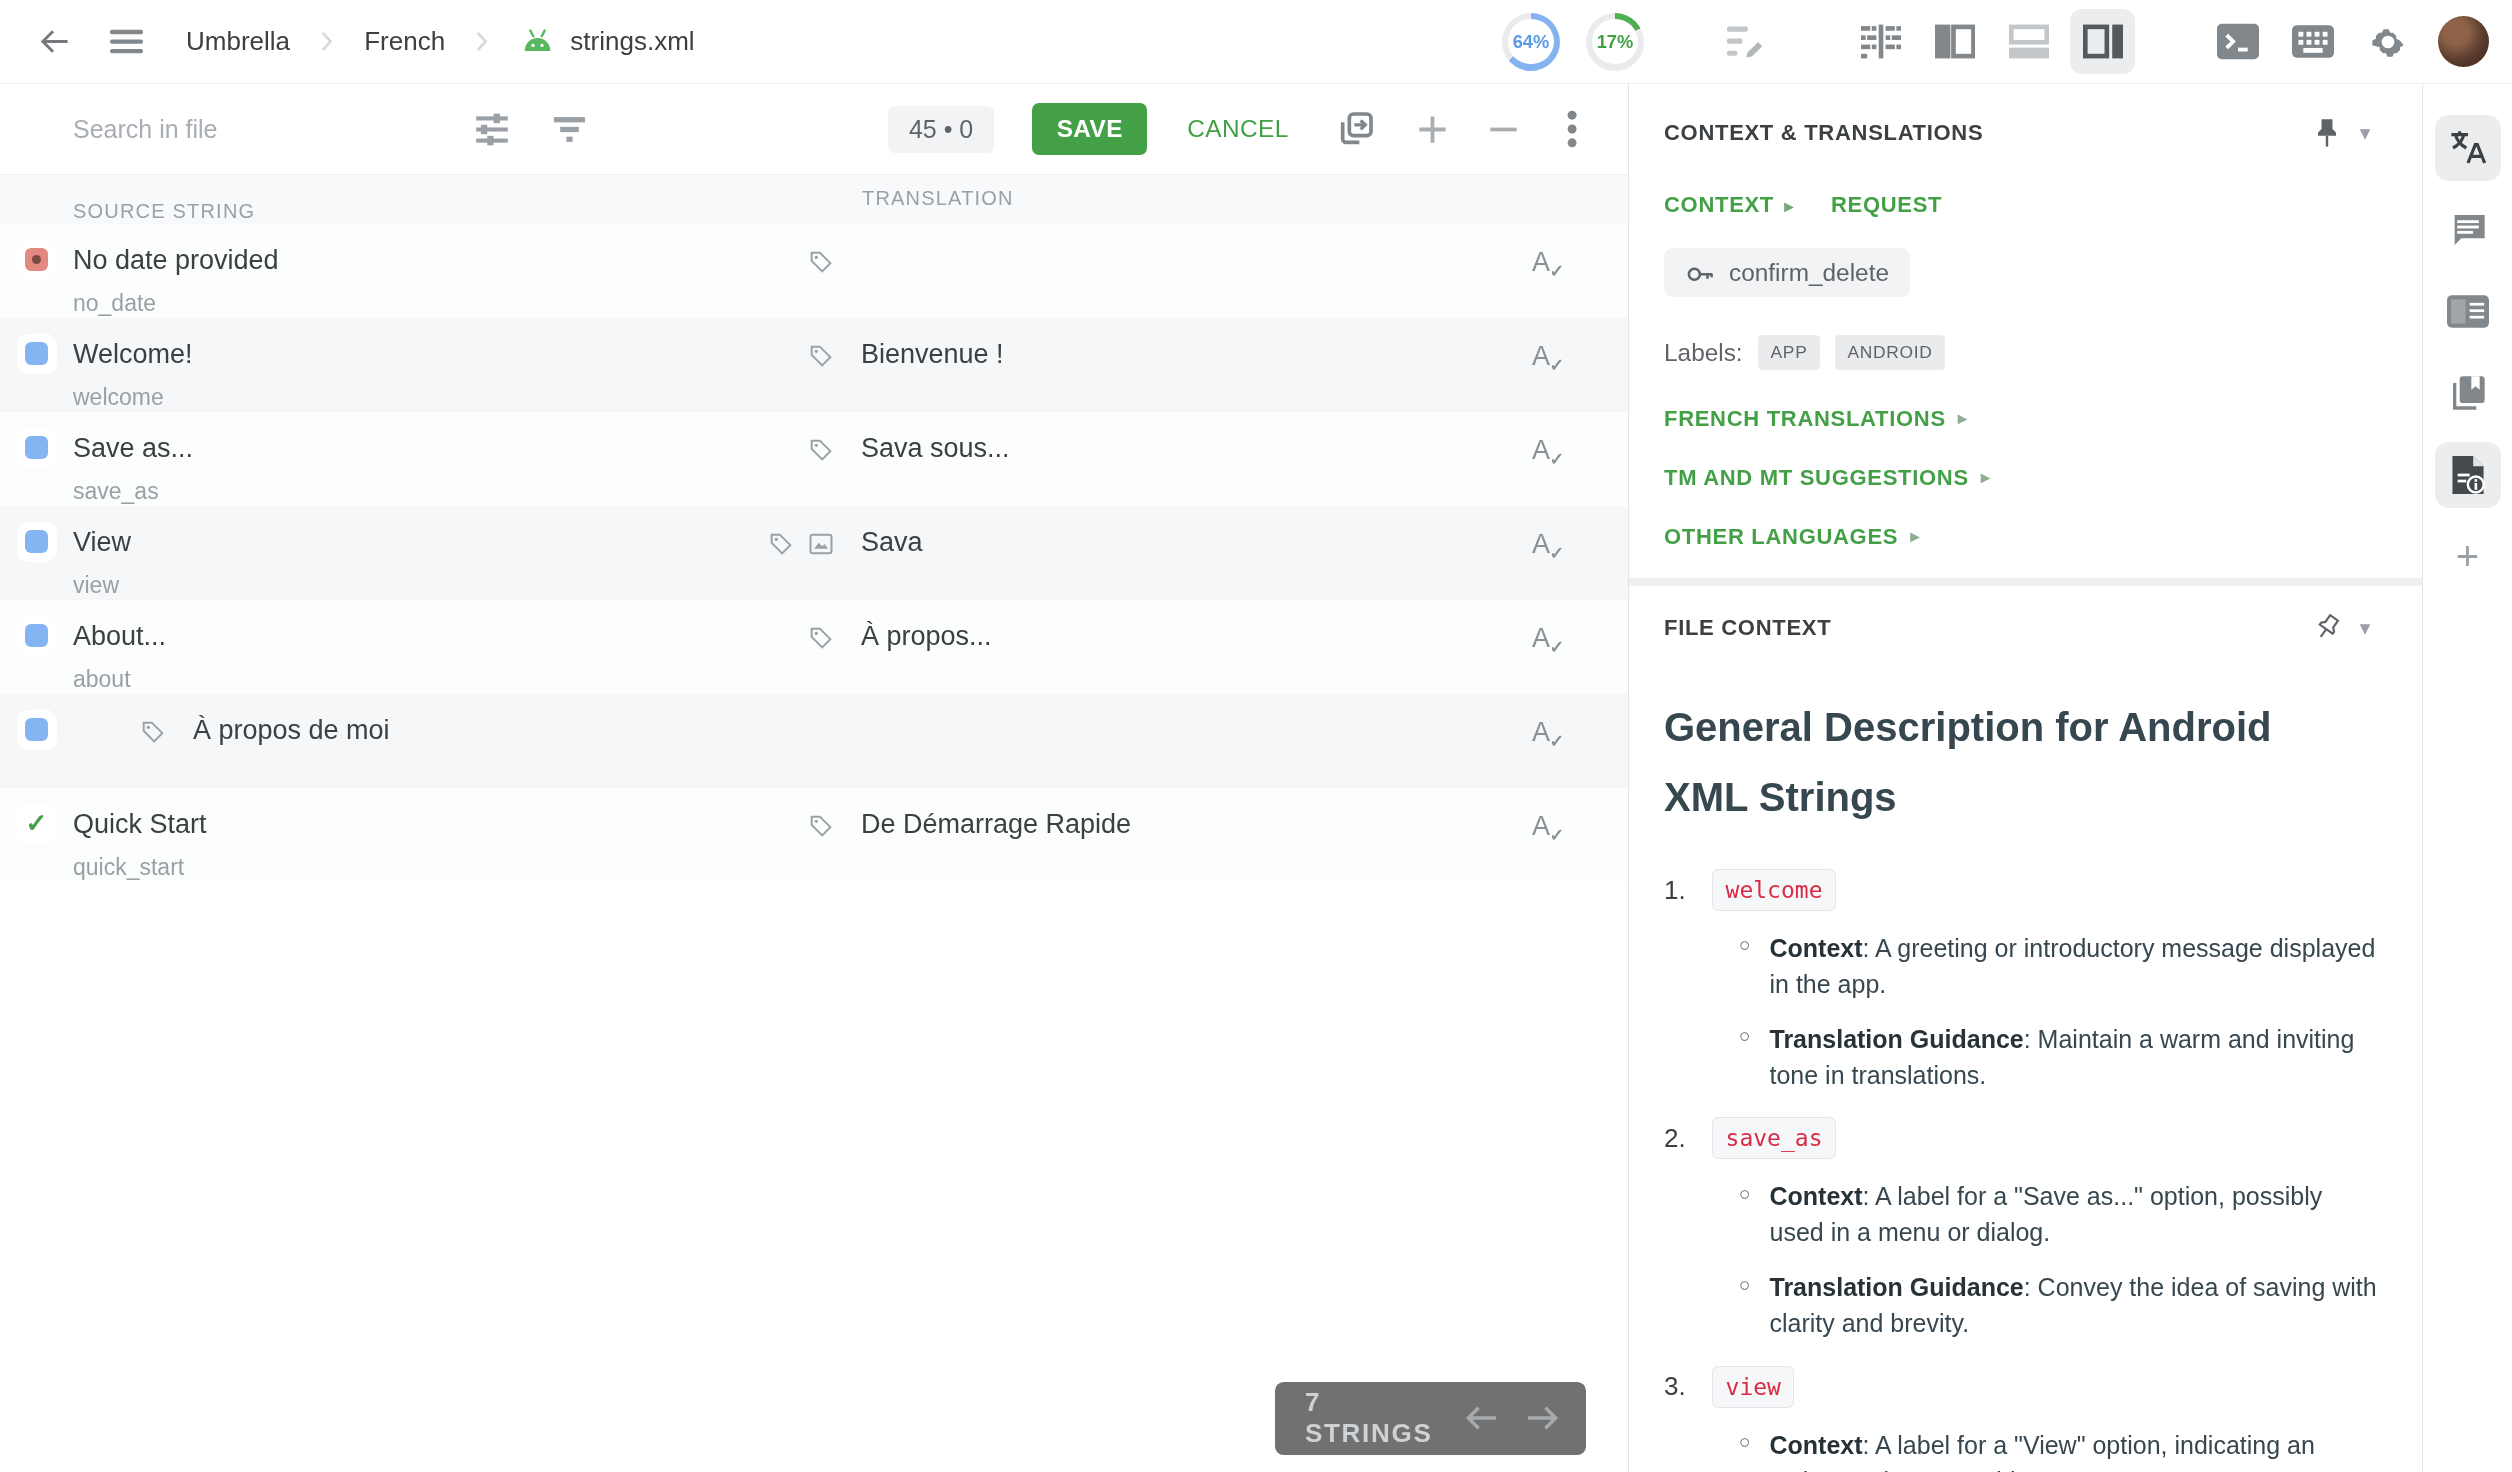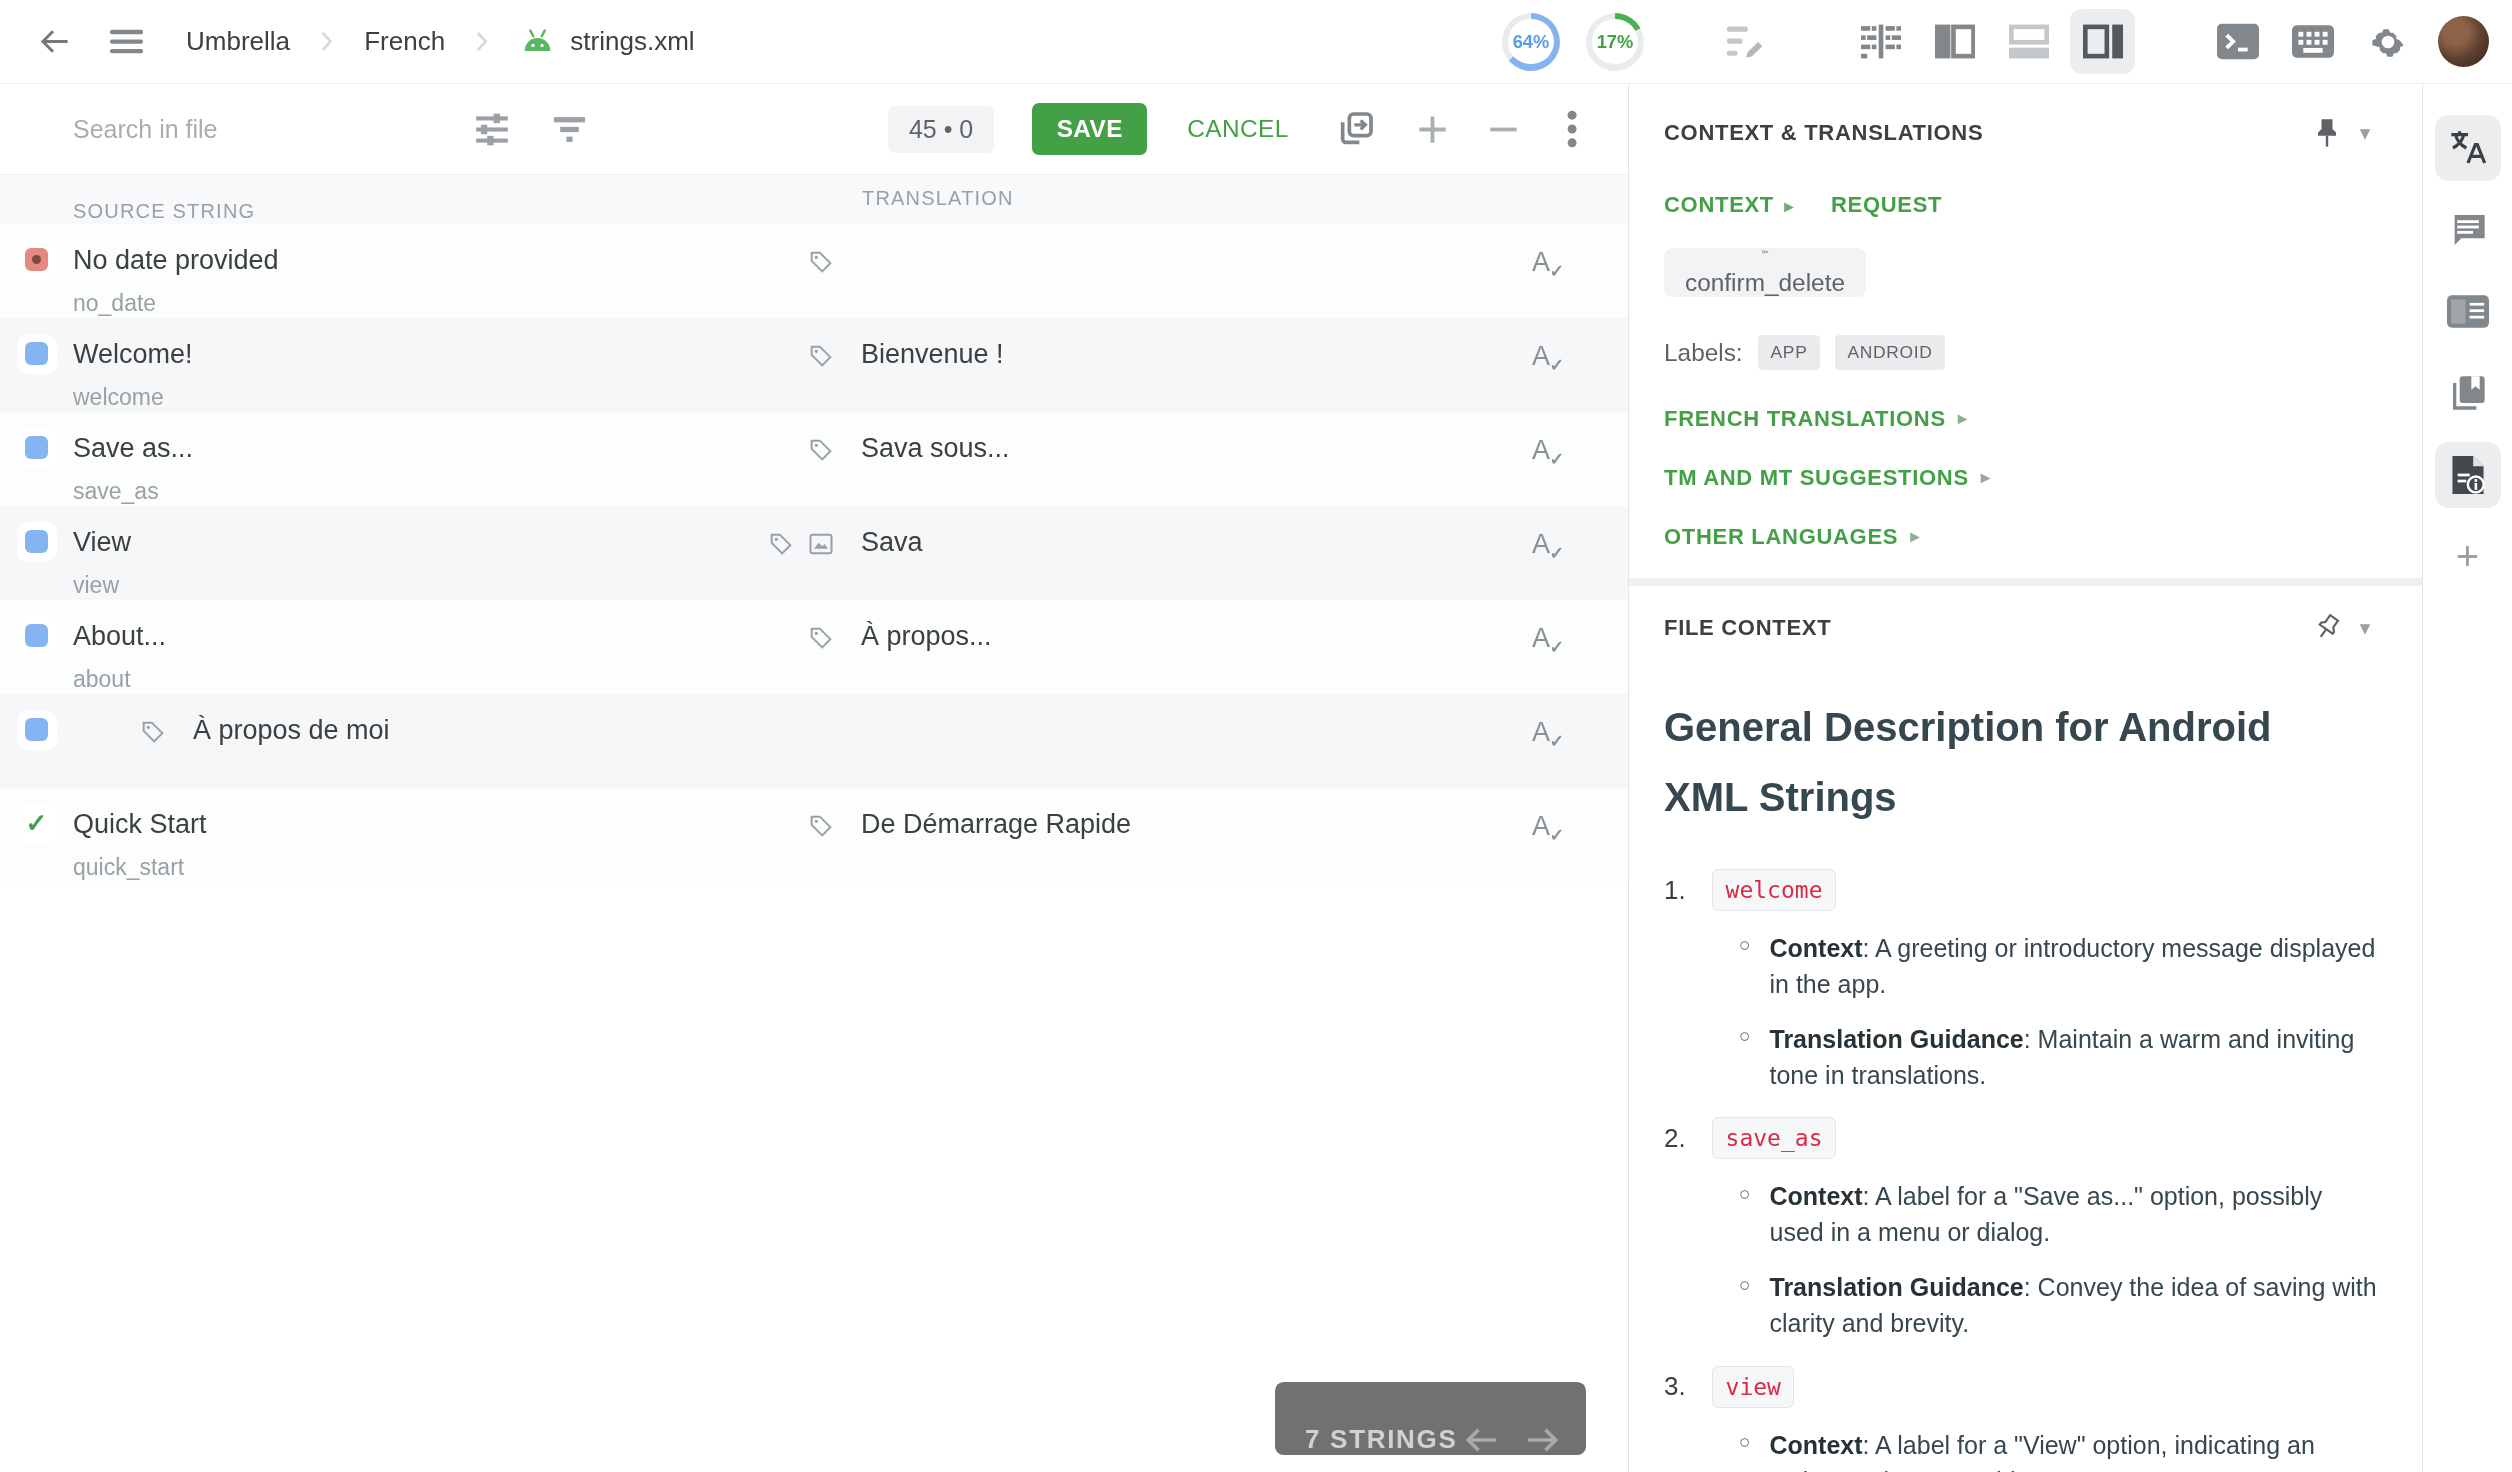--- a/index.html
+++ b/index.html
@@ -70,40 +70,40 @@
   .src-text { font-size:27px; color:#3c4043; }
   .src-key  { font-size:23px; color:#9aa0a6; margin-top:14px; }
   .cell-icons { width:120px; flex:0 0 120px; display:flex; justify-content:flex-end; gap:12.2px;
     padding:24.4px 26px 0 0; color:#9aa0a6; }
   .cell-trans { flex:1; padding-top:21px; font-size:27px; color:#3c4043; }
   .cell-proof { width:96px; flex:0 0 96px; padding-top:23px; color:#8a9096; }
   .acheck { position:relative; font-size:27px; color:#8a9096; }
   .acheck b { position:absolute; left:17.4px; top:14px; font-size:17.4px; font-weight:700; }
 
   .pagination { position:absolute; right:42px; bottom:17.4px; width:311px; height:73px;
-    background:#717171; border-radius:8.7px; display:flex; align-items:flex-end; color:#cfd2d4; }
+    background:#717171; border-radius:8.7px; display:flex; align-items:center; color:#cfd2d4;gap:15px; }
   .pag-label { margin-left:30px; font-size:26px; font-weight:700; letter-spacing:1.7px; }
   .pag-arrows { margin-left:auto; margin-right:26px; display:flex; gap:26px; }
   .pag-btn { background:none; border:none; color:#a6abae; cursor:pointer; display:grid; place-items:center; }
 
   
   .panel { width:794px; flex:0 0 794px; border-left:0.9px solid #e3e6e8; background:#fff;
     display:flex; flex-direction:column; overflow:hidden; }
   .p-pad { padding:0 38px 0 35px; }
   .panel-h { display:flex; align-items:center; margin-top:30px; }
   .panel-title { font-size:22px; font-weight:700; letter-spacing:0.7px; color:#3c4043; }
   .panel-h .sp { flex:1; }
   .p-ic { background:none; border:none; color:#5f6368; cursor:pointer; display:grid; place-items:center;
     width:38px; height:38px; }
   .caret { color:#9aa0a6; font-size:21px; }
   .tabs { display:flex; align-items:center; gap:37px; margin-top:40px; }
   .tab { font-size:22px; font-weight:700; letter-spacing:0.7px; color:#43a047; cursor:pointer; }
   .tab .arr { margin-left:10.5px; font-size:17.4px; color:#74a877; }
   .key-pill { margin-top:30px; display:inline-flex; align-items:center; gap:14px; height:49px;
-    padding:0 21px; background:#f1f3f4; border-radius:8.7px; color:#5f6368; font-size:24.4px; width:max-content;flex-direction:column; }
+    padding:0 21px; background:#f1f3f4; border-radius:8.7px; color:#5f6368; font-size:24.4px; width:max-content; }
   .labels-row { margin-top:38px; display:flex; align-items:center; gap:15.7px; }
   .labels-cap { font-size:24.4px; color:#5f6368; }
   .label-pill { background:#e9ebec; border-radius:4.4px; padding:7px 12.2px; font-size:17.4px;
     letter-spacing:0.7px; color:#5f6368; }
   .sections { margin-top:19px; }
   .sec { height:59px; display:flex; align-items:center; font-size:22px; font-weight:700;
     letter-spacing:0.7px; color:#43a047; cursor:pointer; }
   .sec .arr { margin-left:12.2px; font-size:17.4px; color:#8fae92; }
   .p-divider { height:7.9px; background:#edeff1; margin-top:12.2px; flex:0 0 7.9px; }
   .fc-h { display:flex; align-items:center; margin-top:23px; }

